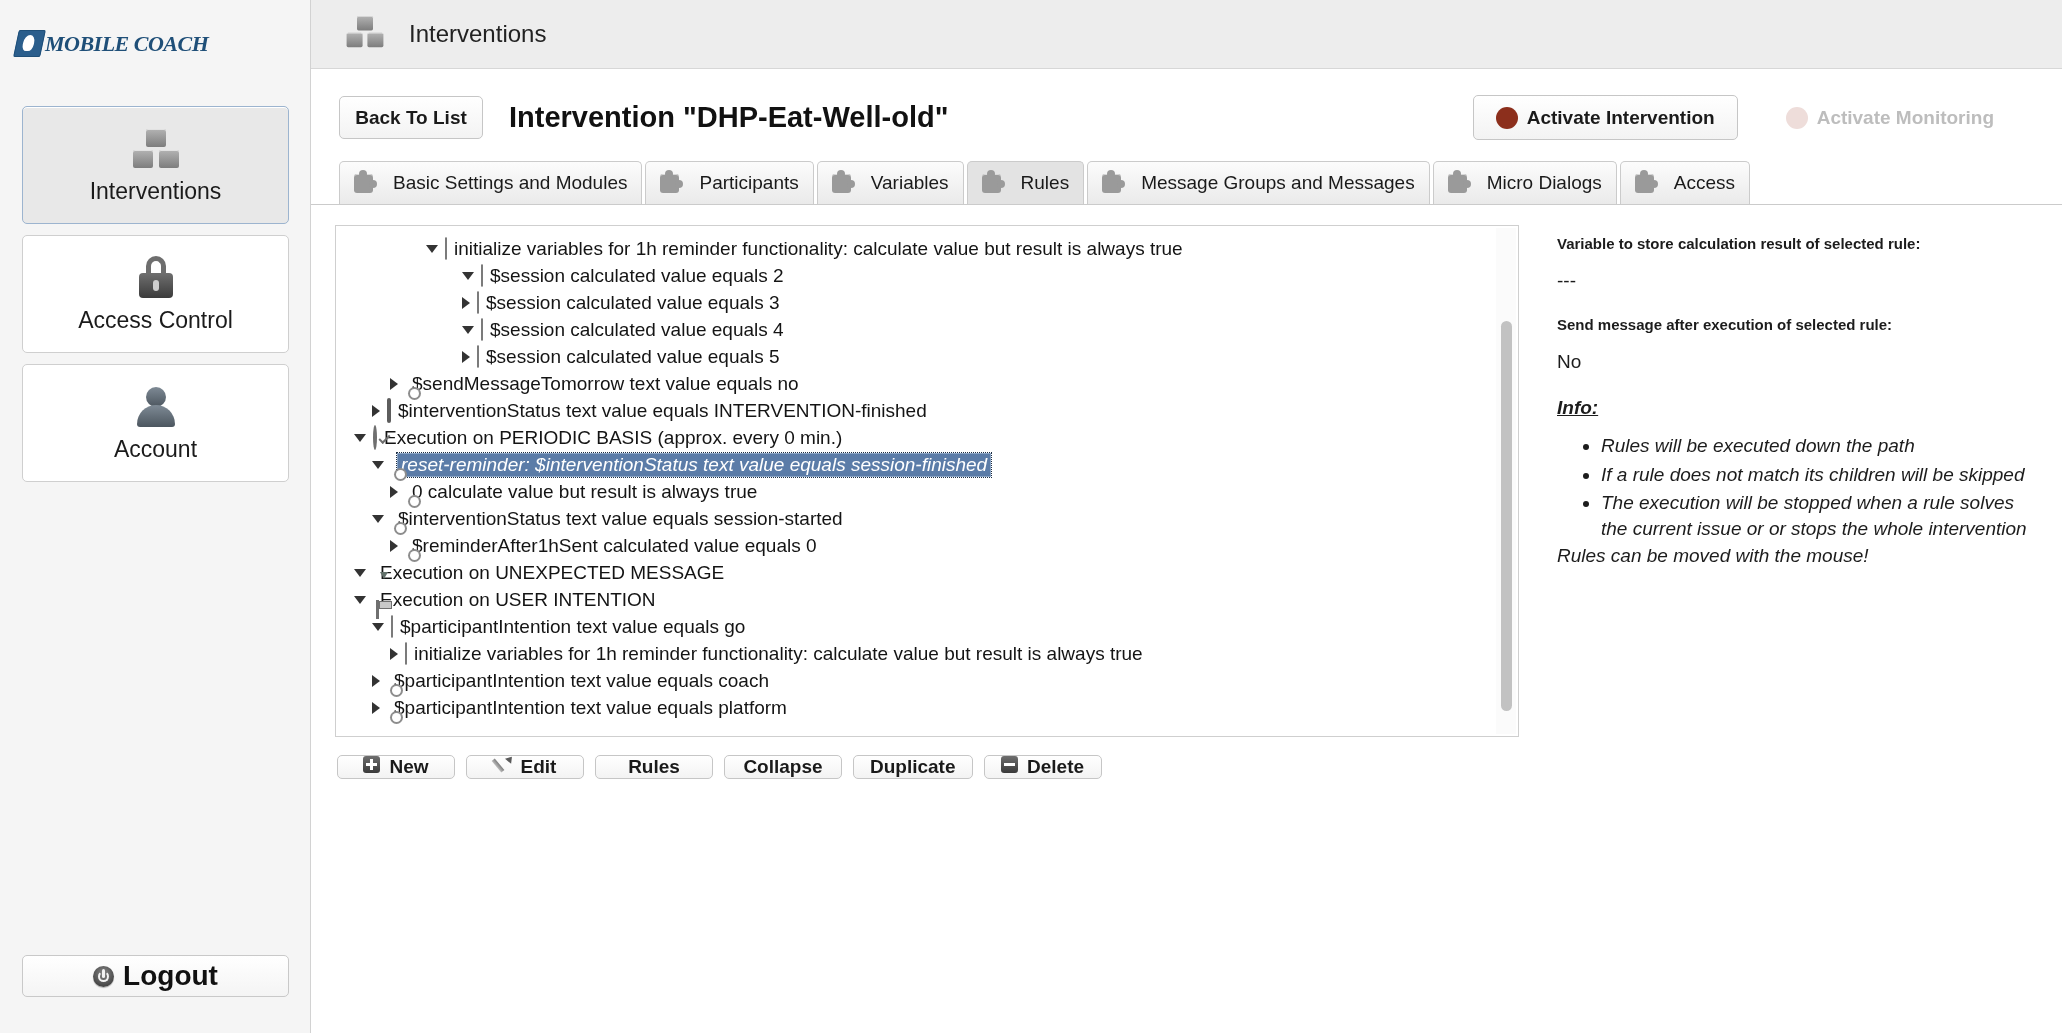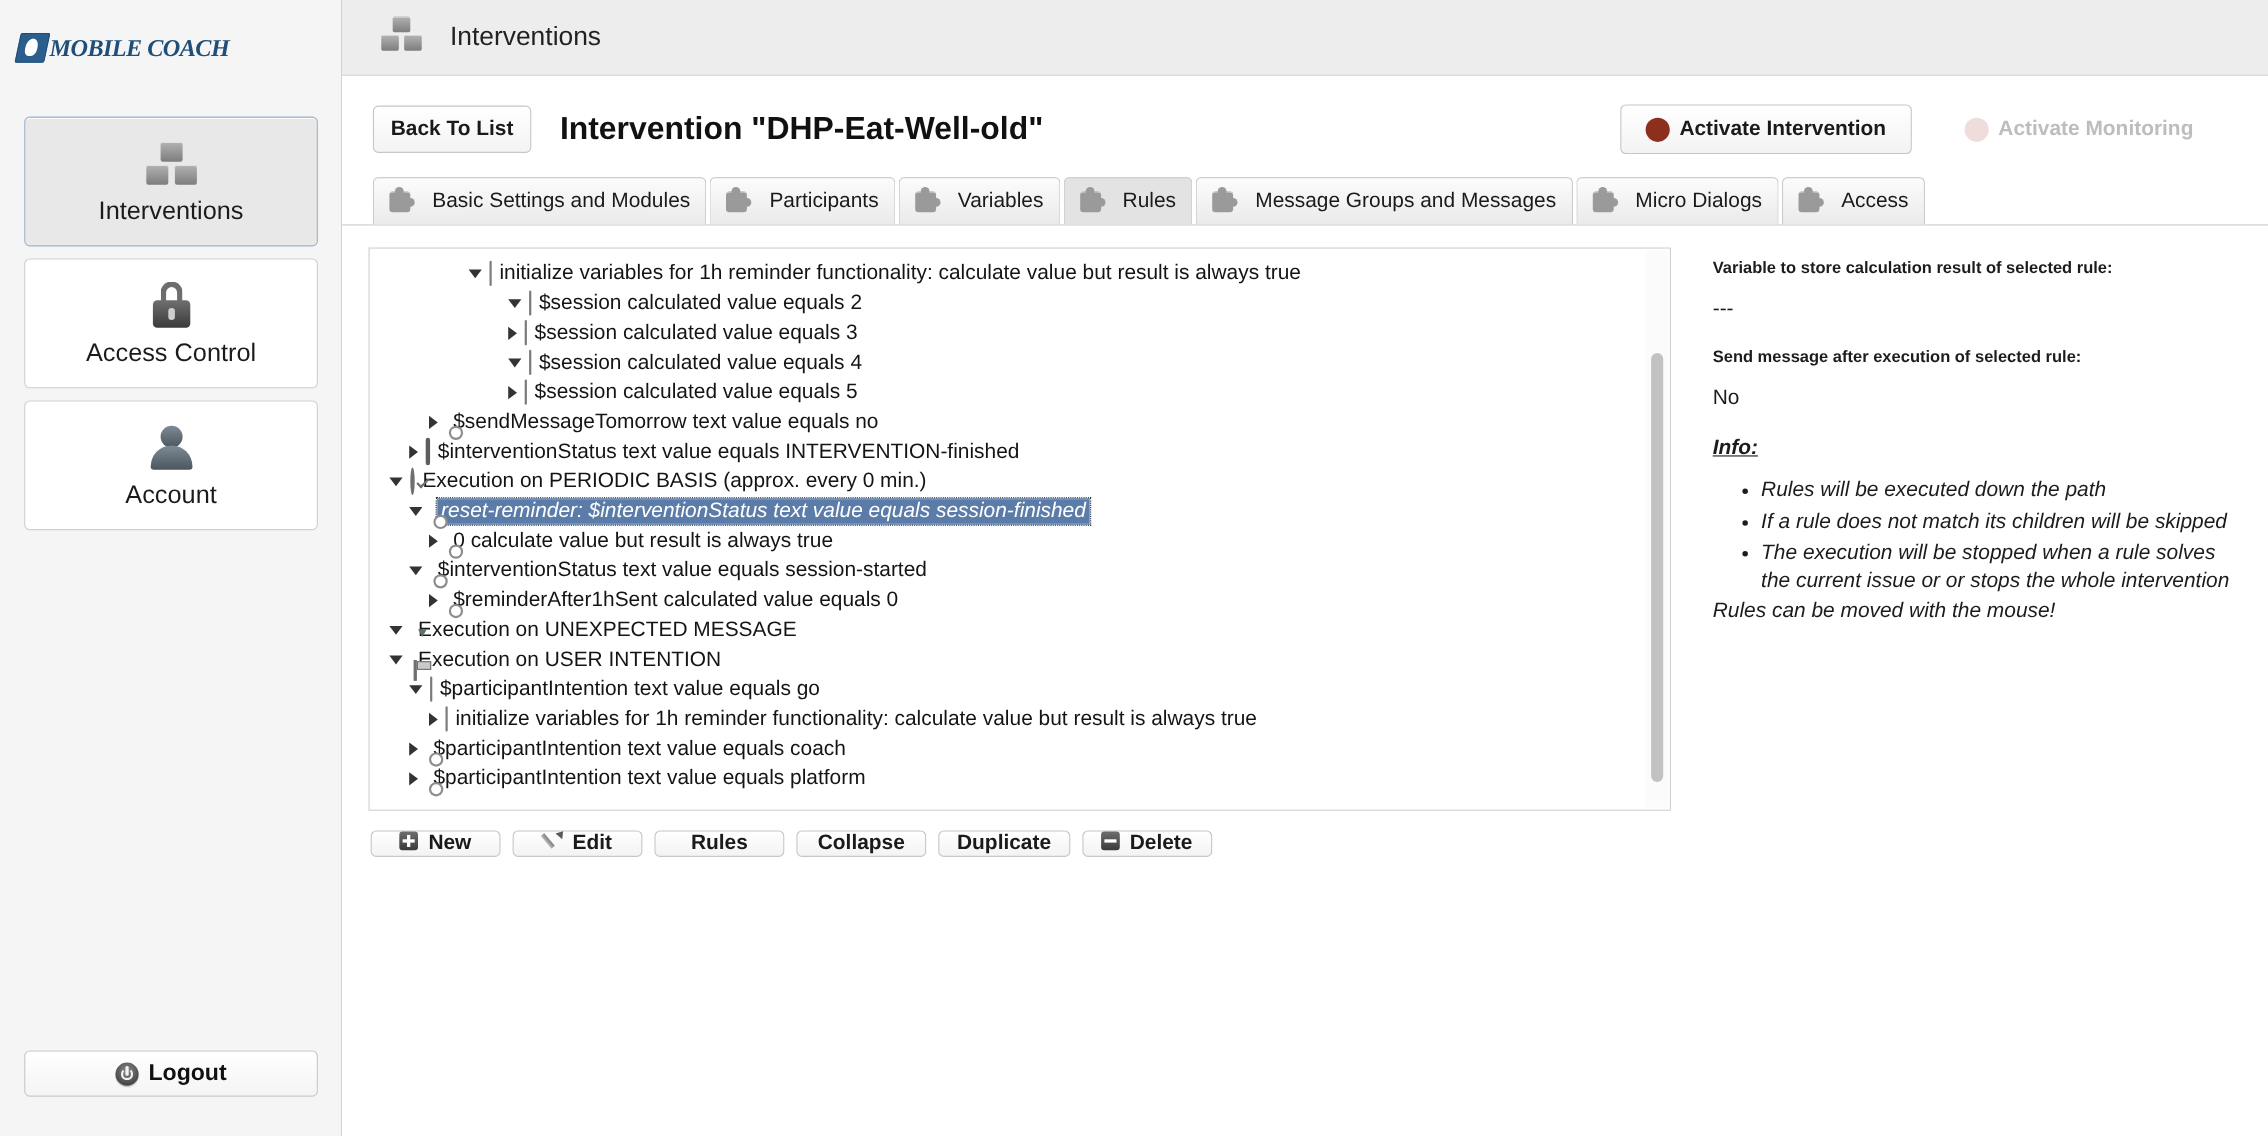--- a/index.html
+++ b/index.html
@@ -88,21 +88,21 @@
     position:absolute;left:2px;top:20px;width:38px;height:22px;
     border-radius:19px 19px 3px 3px;
     background:linear-gradient(#7e8a95,#4c565f);
   }
 
   .logout-wrap{position:absolute;left:22px;bottom:36px;width:267px;}
   .logout{
     box-sizing:border-box;width:267px;height:42px;border:1px solid #c9c9c9;border-radius:5px;
     background:linear-gradient(#ffffff,#f4f4f4);
     display:flex;align-items:center;justify-content:center;gap:9px;cursor:pointer;
-    font-size:21px;font-weight:bold;color:#111;
+    font-size:28px;font-weight:bold;color:#111;
   }
   .ico-power{
     width:21px;height:21px;border-radius:50%;
     background:radial-gradient(circle at 50% 35%,#888,#2e2e2e);
     position:relative;box-shadow:0 1px 1px rgba(0,0,0,.3);
   }
   .ico-power:after{
     content:"";position:absolute;left:9px;top:3px;width:3px;height:9px;background:#f2f2f2;border-radius:2px;
   }
   .ico-power:before{

